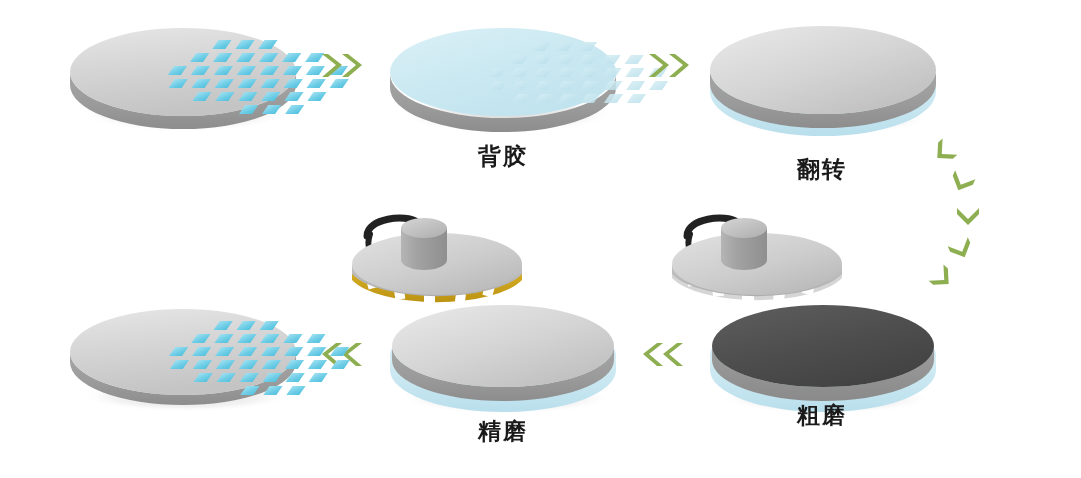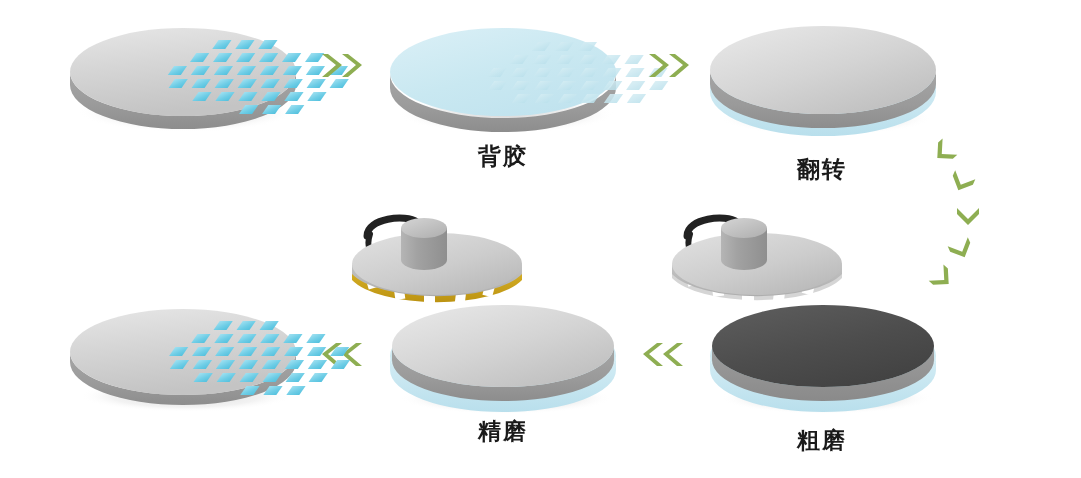--- a/index.html
+++ b/index.html
@@ -295,21 +295,21 @@
       <ellipse cx="128" cy="98" rx="106" ry="16" fill="url(#gShadow)"></ellipse>
 
       <path d="M12,56 A113,42 0 0 0 238,56 L238,70 A113,42 0 0 1 12,70 Z" fill="url(#gAdhesiveSide)"></path>
       <ellipse cx="125" cy="56" rx="113" ry="42" fill="#cfeaf2"></ellipse>
 
       <path d="M14,46 A111,41 0 0 0 236,46 L236,60 A111,41 0 0 1 14,60 Z" fill="url(#gRoughSide)"></path>
 
       <ellipse cx="125" cy="46" rx="111" ry="41" fill="url(#gRough)"></ellipse>
     </svg>
   </div>
-  <div class="step-label" style="left:722px;top:425px;">粗磨</div>
+  <div class="step-label" style="left:722px;top:400px;">粗磨</div>
 
   <div class="chev" style="left:643px;top:337px;">
     <svg width="48" height="36" viewBox="0 0 48 36">
       <path d="M20,6 L6,17 L20,29 L14,29 L0,17 L14,6 Z" fill="#8eae52"></path>
       <path d="M40,6 L26,17 L40,29 L34,29 L20,17 L34,6 Z" fill="#8eae52"></path>
     </svg>
   </div>
 
   <div class="wafer" style="left:344px;top:204px;">
     <svg width="190" height="115" viewBox="0 0 190 115">

